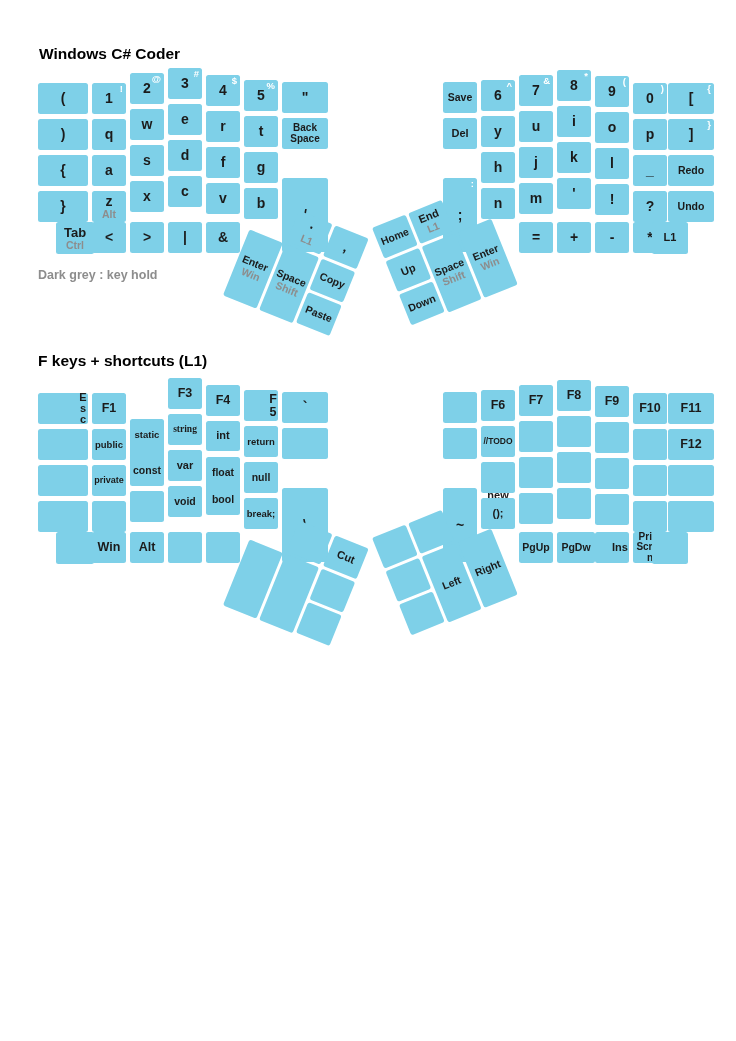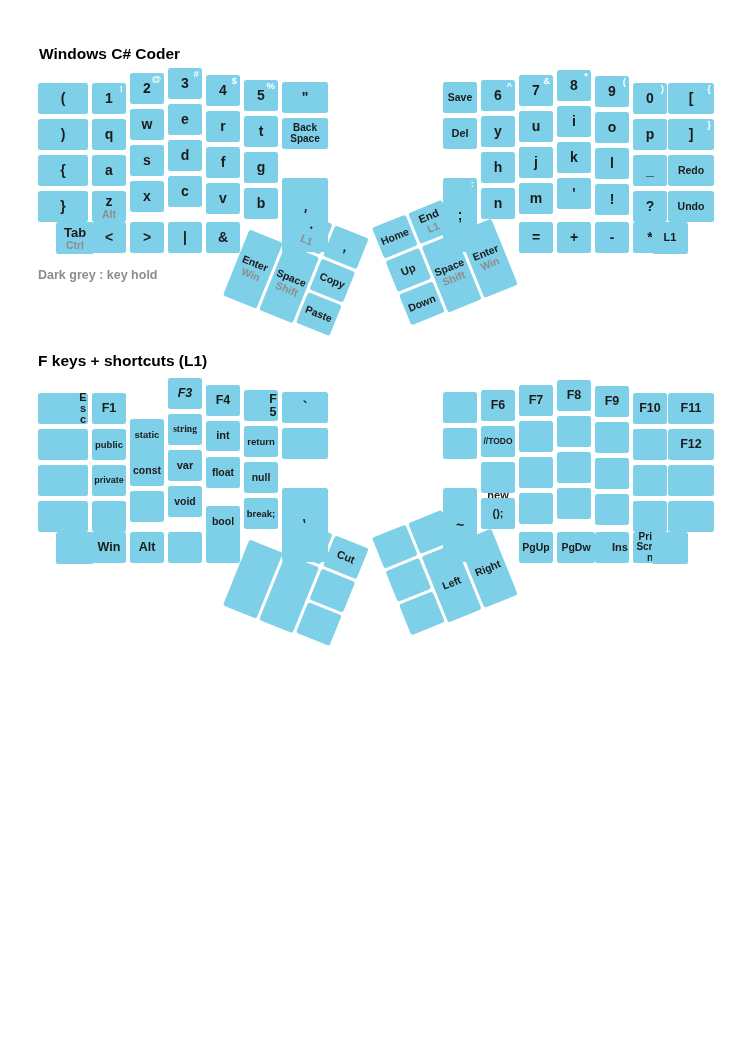--- a/index.html
+++ b/index.html
@@ -311,42 +311,42 @@
         <div class="klabel" style="font-size: 9.5px;">static</div>
       </div>
       <div class="key" style="left: 130px; top: 455px; width: 34px; height: 31px;">
         <div class="klabel" style="font-size: 10.5px;">const</div>
       </div>
       <div class="key" style="left: 130px; top: 491px; width: 34px; height: 31px;"></div>
       <div class="key" style="left: 130px; top: 532px; width: 34px; height: 31px;">
         <div class="klabel" style="font-size: 12.5px;">Alt</div>
       </div>
       <div class="key" style="left: 168px; top: 378px; width: 34px; height: 31px;">
-        <div class="klabel" style="font-size: 12.5px; font-style: italic;">F3</div>
+        <div class="klabel" style="font-size: 12.5px;">F3</div>
       </div>
       <div class="key" style="left: 168px; top: 414px; width: 34px; height: 31px; font-family: Liberation Serif, serif;">
         <div class="klabel" style="font-size: 9.5px;">string</div>
       </div>
       <div class="key" style="left: 168px; top: 450px; width: 34px; height: 31px;">
         <div class="klabel" style="font-size: 11px;">var</div>
       </div>
       <div class="key" style="left: 168px; top: 486px; width: 34px; height: 31px;">
         <div class="klabel" style="font-size: 10.5px;">void</div>
       </div>
       <div class="key" style="left: 168px; top: 532px; width: 34px; height: 31px;"></div>
       <div class="key" style="left: 206px; top: 385px; width: 34px; height: 31px;">
         <div class="klabel" style="font-size: 12.5px;">F4</div>
       </div>
       <div class="key" style="left: 206px; top: 421px; width: 34px; height: 30px;">
         <div class="klabel" style="font-size: 11px;">int</div>
       </div>
       <div class="key" style="left: 206px; top: 457px; width: 34px; height: 31px;">
         <div class="klabel" style="font-size: 10.5px;">float</div>
       </div>
-      <div class="key" style="left: 206px; top: 506px; width: 34px; height: 31px; text-align: center;">
+      <div class="key" style="left: 206px; top: 484px; width: 34px; height: 31px; text-align: center;">
         <div class="klabel" style="font-size: 10.5px;">bool</div>
       </div>
       <div class="key" style="left: 206px; top: 532px; width: 34px; height: 31px;"></div>
       <div class="key" style="left: 244px; top: 390px; width: 34px; height: 31px;">
         <div class="klabel" style="font-size: 12.5px; padding-left: 24px;">F5</div>
       </div>
       <div class="key" style="left: 244px; top: 426px; width: 34px; height: 31px;">
         <div class="klabel" style="font-size: 9.5px;">return</div>
       </div>
       <div class="key" style="left: 244px; top: 462px; width: 34px; height: 31px;">

